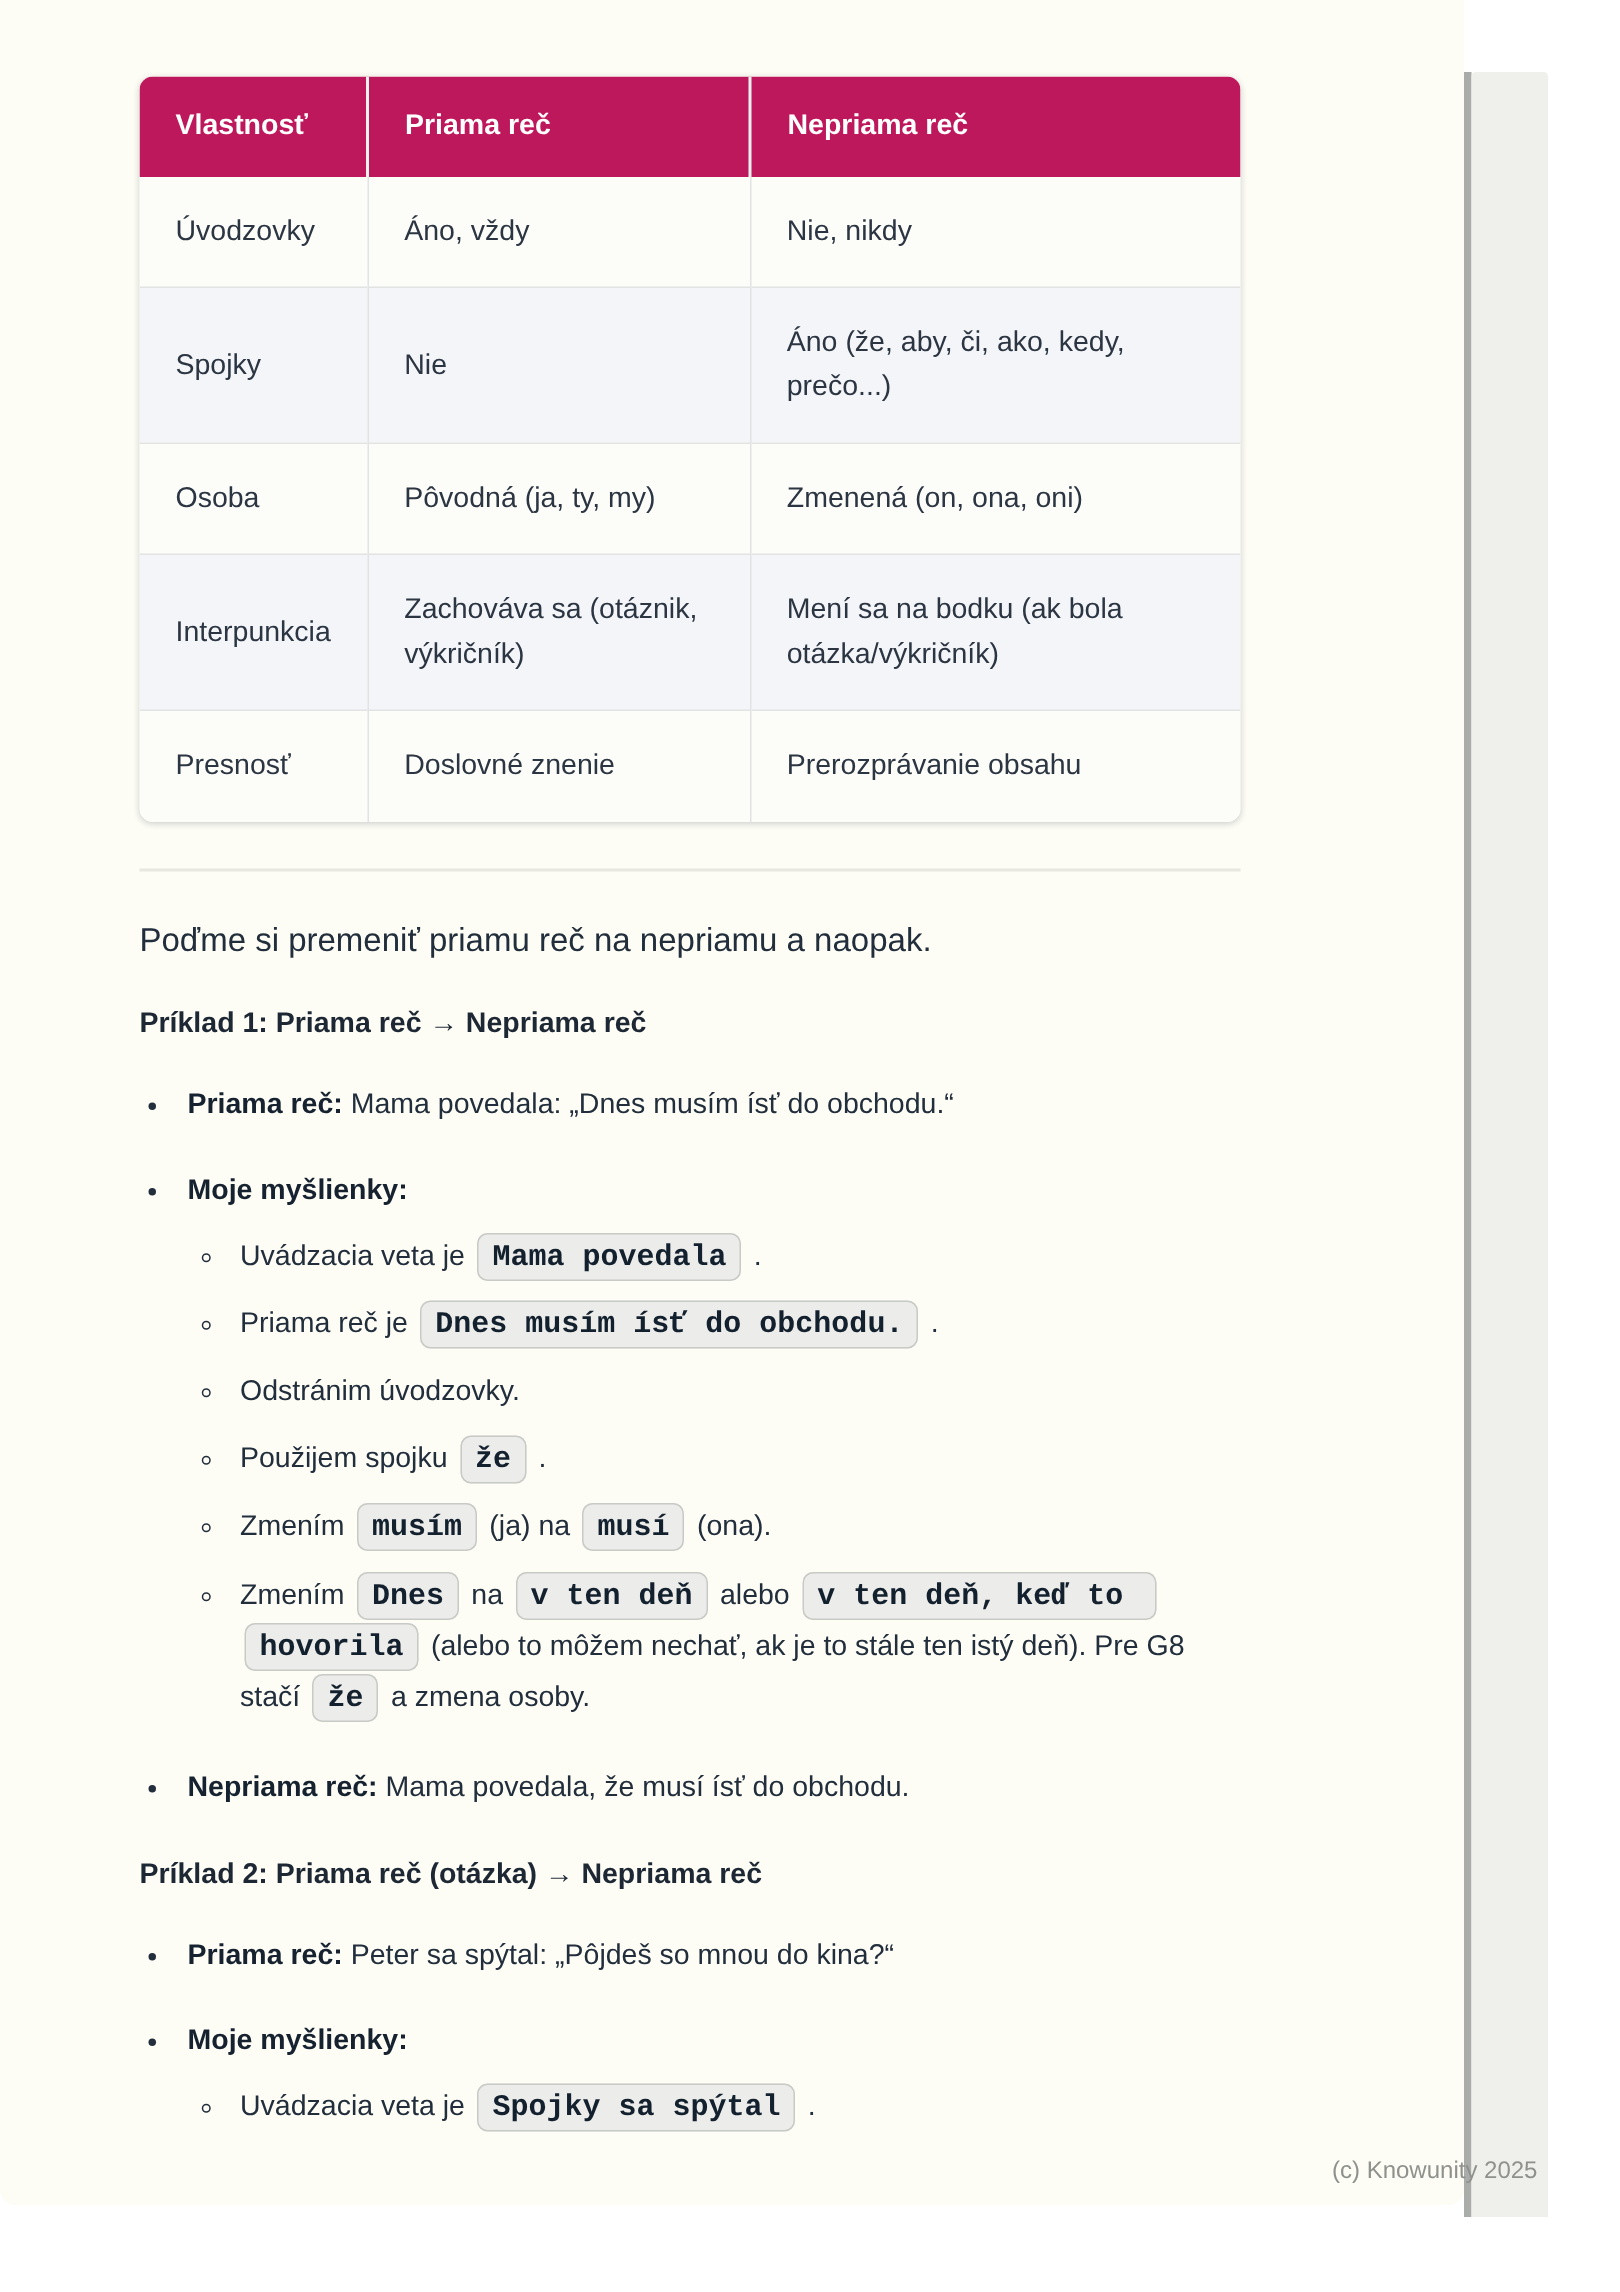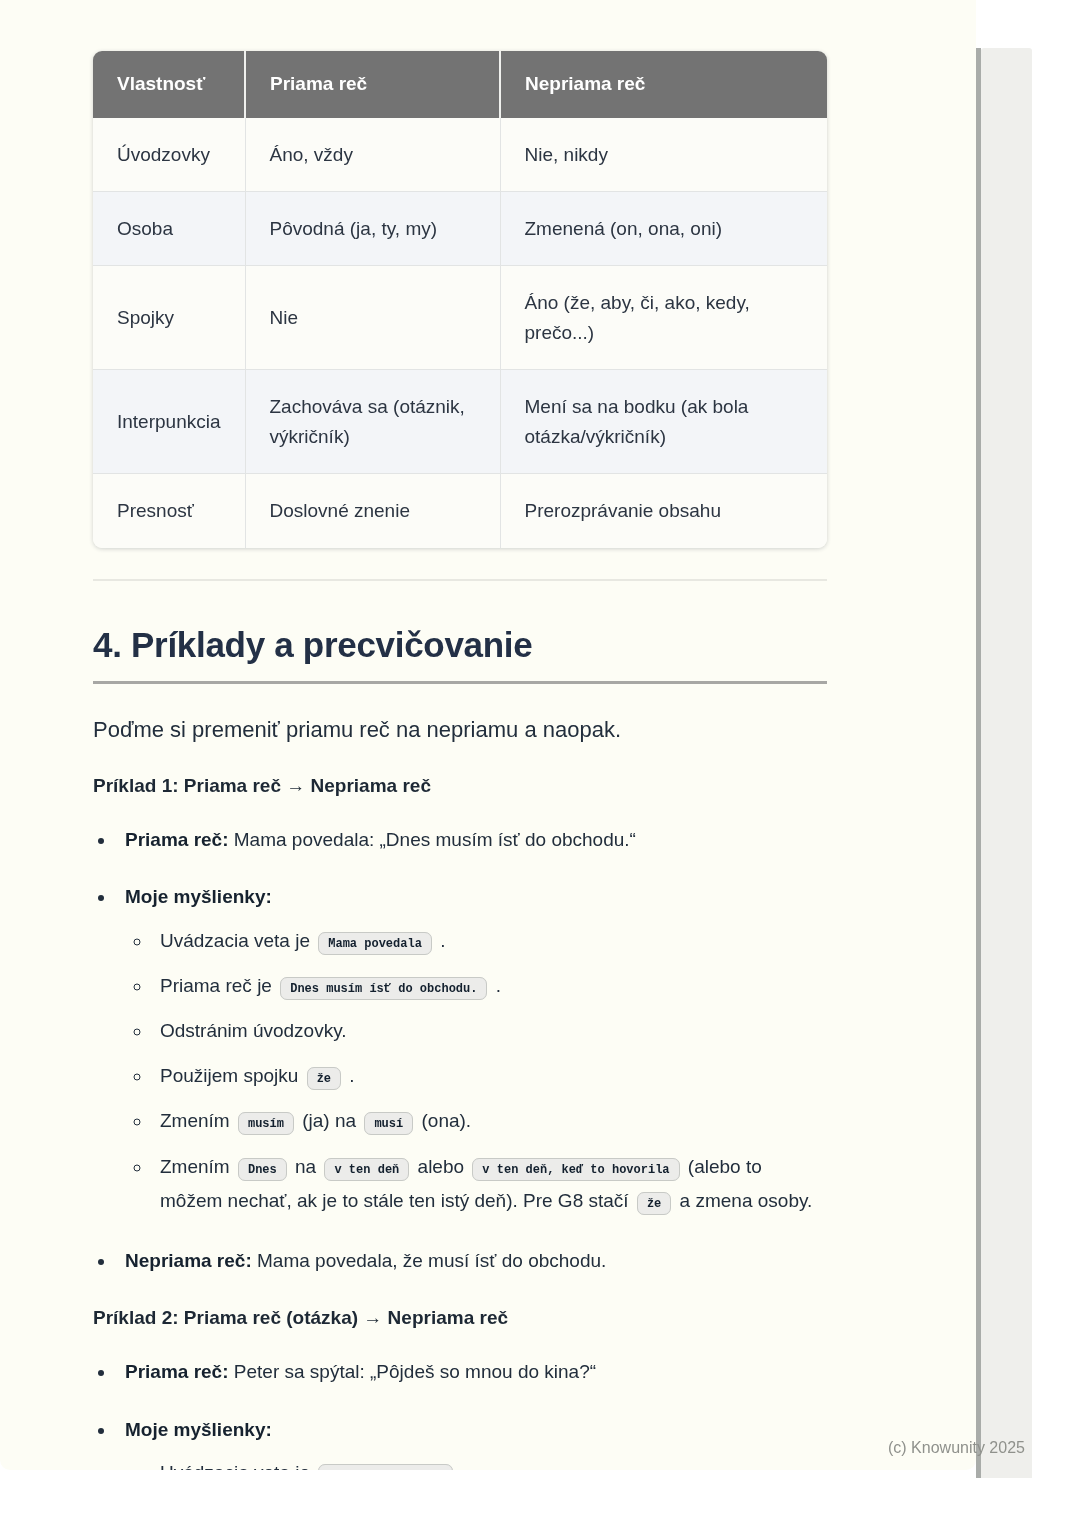--- a/index.html
+++ b/index.html
@@ -17,21 +17,21 @@
   .content{padding:51px 0 0 93px;width:734px;}
 
   
   .table-wrap{
     width:734px;border-radius:9px;overflow:hidden;
     box-shadow:0 1px 4px rgba(25,35,55,.20);
   }
   table{width:100%;border-collapse:collapse;font-size:19px;table-layout:fixed;}
   col.c1{width:152px;}col.c2{width:255px;}col.c3{width:327px;}
   th{
-    background:#737373;color:#ffffff;text-align:left;font-weight:700;
+    background:#be185d;color:#ffffff;text-align:left;font-weight:700;
     padding:20px 24px;line-height:1.4;
   }
   th + th{border-left:2px solid #f0f1ee;}
   td{
     padding:22px 24px;vertical-align:middle;line-height:1.55;color:#2c3542;
   }
   tbody tr + tr td{border-top:1px solid #e2e4e4;}
   td + td{border-left:1px solid #e2e4e4;}
   tbody tr:nth-child(odd){background:#fcfcf8;}
   tbody tr:nth-child(even){background:#f3f5f8;}
@@ -45,21 +45,21 @@
   .intro{font-size:22px;margin:33px 0 0;color:#222e3c;}
   .subhead{font-size:19px;font-weight:700;margin:32px 0 0;color:#1d2834;}
 
   ul.l1{list-style:disc;margin:27px 0 0;padding-left:23px;font-size:19px;}
   ul.l1>li{padding-left:9px;margin:29px 0;line-height:1.5;}
   ul.l2{list-style:circle;margin:12px 0 0;padding-left:27px;}
   ul.l2>li{padding-left:8px;margin:11px 0;line-height:1.8;}
   strong{color:#16222f;}
 
   code{
-    font-family:"Liberation Mono",monospace;font-weight:700;font-size:12px;
+    font-family:"Liberation Mono",monospace;font-weight:700;font-size:20px;
     background:#ececе8;background:#ececea;border:1px solid #c8cac6;border-radius:7px;
     padding:4px 9px 3px;color:#13202e;margin:0 3px;line-height:1.25;
     box-decoration-break:clone;-webkit-box-decoration-break:clone;white-space:pre-wrap;
   }
 
   
   .page-edge{position:absolute;left:976px;top:48px;width:5px;height:1430px;background:#a9aca9;}
   .side-panel{position:absolute;left:981px;top:48px;width:51px;height:1430px;background:#efefec;border-radius:3px 3px 0 0;}
   .watermark{position:absolute;left:888px;top:1439px;font-size:16px;color:#8f918c;z-index:5;white-space:nowrap;}
 </style>
@@ -83,46 +83,45 @@
               <th>Nepriama reč</th>
             </tr>
         </thead>
         <tbody id="tbody">
             <tr>
               <td>Úvodzovky</td>
               <td>Áno, vždy</td>
               <td>Nie, nikdy</td>
             </tr>
             <tr>
+              <td>Spojky</td>
+              <td>Nie</td>
+              <td>Áno (že, aby, či, ako, kedy, prečo...)</td>
+            </tr>
+            <tr>
               <td>Osoba</td>
               <td>Pôvodná (ja, ty, my)</td>
               <td>Zmenená (on, ona, oni)</td>
-            </tr>
-            <tr>
-              <td>Spojky</td>
-              <td>Nie</td>
-              <td>Áno (že, aby, či, ako, kedy, prečo...)</td>
             </tr>
             <tr>
               <td>Interpunkcia</td>
               <td>Zachováva sa (otáznik, výkričník)</td>
               <td>Mení sa na bodku (ak bola otázka/výkričník)</td>
             </tr>
             <tr>
               <td>Presnosť</td>
               <td>Doslovné znenie</td>
               <td>Prerozprávanie obsahu</td>
             </tr>
           </tbody>
       </table>
     </div>
 
     <hr class="divider">
 
-    <h2>4. Príklady a precvičovanie</h2>
     <p class="intro">Poďme si premeniť priamu reč na nepriamu a naopak.</p>
 
     <p class="subhead">Príklad 1: Priama reč → Nepriama reč</p>
     <ul class="l1" id="list-0">
         <li><strong>Priama reč:</strong> Mama povedala: „Dnes musím ísť do obchodu.“</li>
         <li><strong>Moje myšlienky:</strong><ul class="l2">
             <li>Uvádzacia veta je <code>Mama povedala</code> .</li>
             <li>Priama reč je <code>Dnes musím ísť do obchodu.</code> .</li>
             <li>Odstránim úvodzovky.</li>
             <li>Použijem spojku <code>že</code> .</li>

